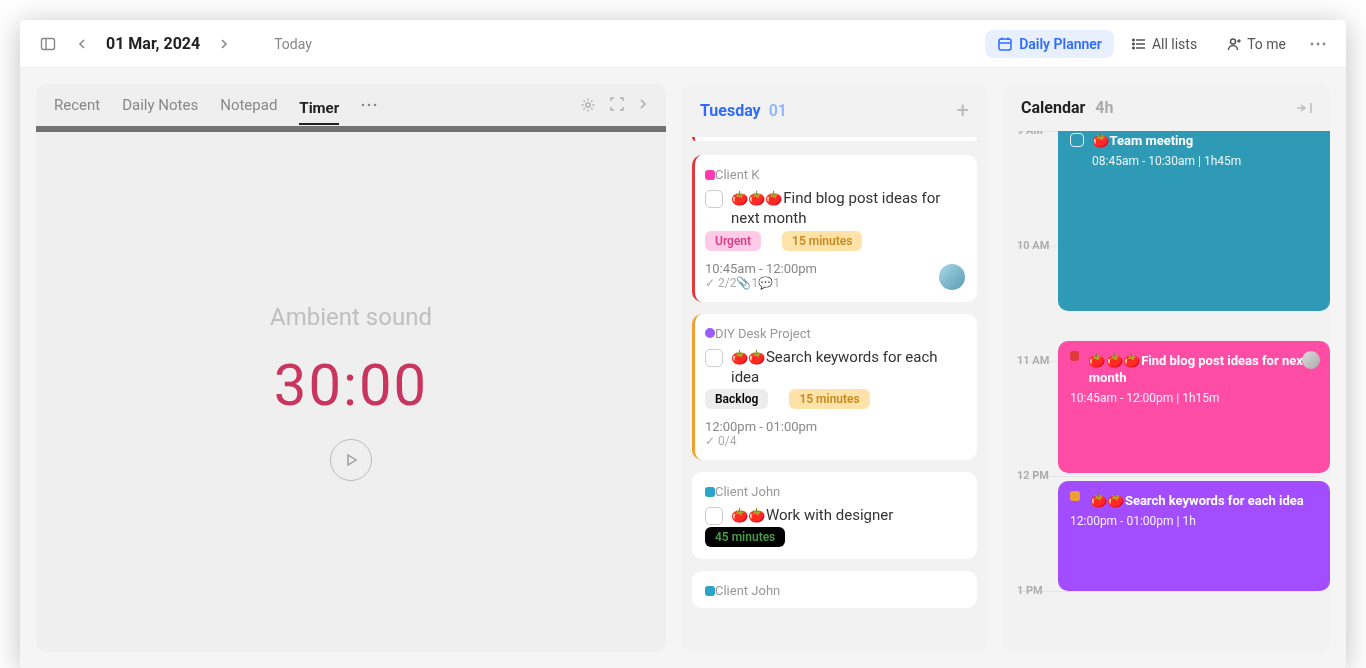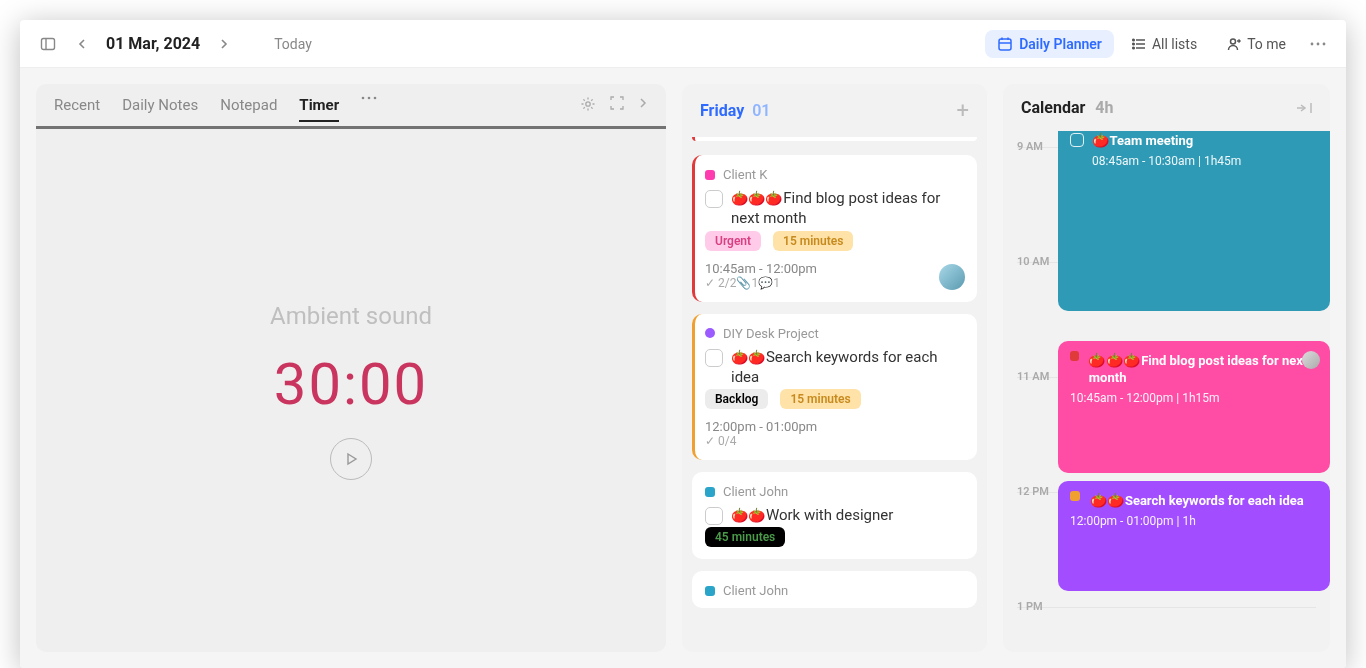--- a/index.html
+++ b/index.html
@@ -10,59 +10,59 @@
 .date-title{font-weight:700;font-size:16px;color:#222;margin:0 4px}
 .today-lbl{color:#888;font-size:14px;margin-left:30px}
 .spacer{flex:1}
 .top-btn{display:flex;align-items:center;gap:6px;font-size:14px;padding:6px 12px;border-radius:8px;cursor:pointer;color:#555}
 .top-btn.active{background:#e8f0ff;color:#2f6bff;font-weight:600}
 .main{flex:1;display:flex;gap:16px;padding:16px;background:#f5f5f5;overflow:hidden}
 .panel{background:#f2f2f2;border-radius:10px;display:flex;flex-direction:column;overflow:hidden}
 .left{flex:0 0 630px;background:#efefef}
 .mid{flex:0 0 305px}
 .right{flex:1}
-.tabbar{display:flex;align-items:flex-start;gap:22px;padding:12px 18px;color:#888;font-size:15px;border-bottom:3px solid #737373}
+.tabbar{display:flex;align-items:center;gap:22px;padding:12px 18px;color:#888;font-size:15px;border-bottom:6px solid #737373}
 .tab{cursor:pointer}
 .tab.active{color:#222;font-weight:700;border-bottom:2px solid #222;padding-bottom:6px;margin-bottom:-13px}
 .tabbar .right-ico{margin-left:auto;display:flex;gap:14px;color:#aaa}
 .timer-body{flex:1;display:flex;flex-direction:column;align-items:center;justify-content:center;gap:20px}
 .ambient{color:#bfbfbf;font-size:24px}
 .timer-val{color:#c9355e;font-size:58px;font-weight:400;letter-spacing:2px}
 .play{width:42px;height:42px;border:1.5px solid #bbb;border-radius:50%;display:flex;align-items:center;justify-content:center;color:#999;cursor:pointer}
 .col-head{display:flex;align-items:center;justify-content:space-between;padding:14px 18px;font-weight:700;color:#2f6bff;font-size:16px}
 .col-head .daynum{color:#8fb5ff;font-weight:600;margin-left:4px}
 .col-head .plus{color:#bbb;font-size:22px;cursor:pointer;font-weight:400}
 .right .col-head{color:#222}
 .right .col-head .dur{color:#aaa;font-weight:700;margin-left:6px}
 .right .col-head .collapse{color:#bbb;cursor:pointer}
 .tasklist{padding:0 10px 10px;display:flex;flex-direction:column;gap:12px;overflow-y:auto}
 .stub{height:4px;background:#fff;border-radius:0 0 10px 10px;border-left:3px solid #e03a3a;margin-bottom:2px}
 .card{background:#fff;border-radius:10px;padding:12px 14px 12px 10px;border-left:3px solid transparent;position:relative}
 .card.red{border-left-color:#e03a3a}
 .card.orange{border-left-color:#f0a030}
-.card .proj{display:flex;align-items:center;gap:8px;font-size:13px;color:#999;margin-bottom:6px}
+.card .proj{display:flex;align-items:center;font-size:13px;color:#999;margin-bottom:6px}
 .dot{width:10px;height:10px;border-radius:3px;display:inline-block}
 .dot.pink{background:#ff3bb0}
 .dot.purple{background:#9b5bff;border-radius:50%}
 .dot.teal{background:#2aa5c9}
 .taskrow{display:flex;gap:8px;align-items:flex-start}
 .chk{width:18px;height:18px;border:1.5px solid #ccc;border-radius:5px;flex-shrink:0;margin-top:2px;cursor:pointer}
 .ttxt{font-size:15px;color:#333;line-height:1.35}
 .tomato{color:#e13;font-size:14px}
-.tags{display:flex;gap:12px;margin-top:2px;flex-wrap:wrap}
+.tags{display:flex;gap:21px;margin-top:2px;flex-wrap:wrap}
 .tag{font-size:12px;padding:3px 10px;border-radius:6px;font-weight:600}
 .tag.urgent{background:#ffcbe9;color:#d94084}
 .tag.time{background:#ffe2a8;color:#c78a1e}
 .tag.backlog{background:#ececec;color:#000000}
 .tag.t45{background:#000000;color:#4a9a4a}
 .meta{margin-top:10px;font-size:13px;color:#999;display:flex;align-items:center;gap:10px}
 .meta .tm{color:#888}
 .mrow{display:flex;color:#aaa;font-size:12px;align-items:center}
 .avatar{width:26px;height:26px;border-radius:50%;background:linear-gradient(135deg,#a8d8e8,#5a9ab0);position:absolute;right:12px;bottom:12px}
-.cal-body{padding:16px 14px;position:relative;overflow:hidden;flex:1}
+.cal-body{padding:0 14px;position:relative;overflow:hidden;flex:1}
 .hour-row{height:115px;border-top:1px solid #e5e5e5;position:relative}
 .hour-lbl{position:absolute;left:0;top:-8px;font-size:11px;color:#aaa;font-weight:600}
 .cal-track{position:absolute;left:55px;right:0;top:0;bottom:0}
 .event{position:absolute;left:0;right:0;border-radius:10px;padding:10px 12px;color:#fff;font-size:13px}
 .event .erow{display:flex;align-items:flex-start;gap:8px}
 .event .echk{width:14px;height:14px;border:1.5px solid rgba(255,255,255,0.85);border-radius:4px;flex-shrink:0;margin-top:2px}
 .event .etitle{font-weight:700;font-size:13px;line-height:1.3}
 .event .etime{font-size:12px;opacity:0.92;margin-top:4px;margin-left:22px}
 .ecolor{width:10px;height:10px;border-radius:3px;display:inline-block;margin-right:2px}
 .e-teal{background:#2e9ab5}
@@ -180,21 +180,21 @@
           <svg width="14" height="14" viewBox="0 0 14 14" fill="none" stroke="currentColor" stroke-width="1.4">
               <polygon points="4,2 12,7 4,12"></polygon>
             </svg>
         </div>
       </div>
     </div>
 
     <div class="panel mid">
       <div class="col-head">
         <span>
-          <span>Friday</span>
+          <span>Tuesday</span>
           <span class="daynum">01</span>
         </span>
         <span class="plus">+</span>
       </div>
       <div class="tasklist">
         <div class="stub"></div>
 
         <div class="card red">
           <div class="proj">
               <span class="dot pink"></span>

